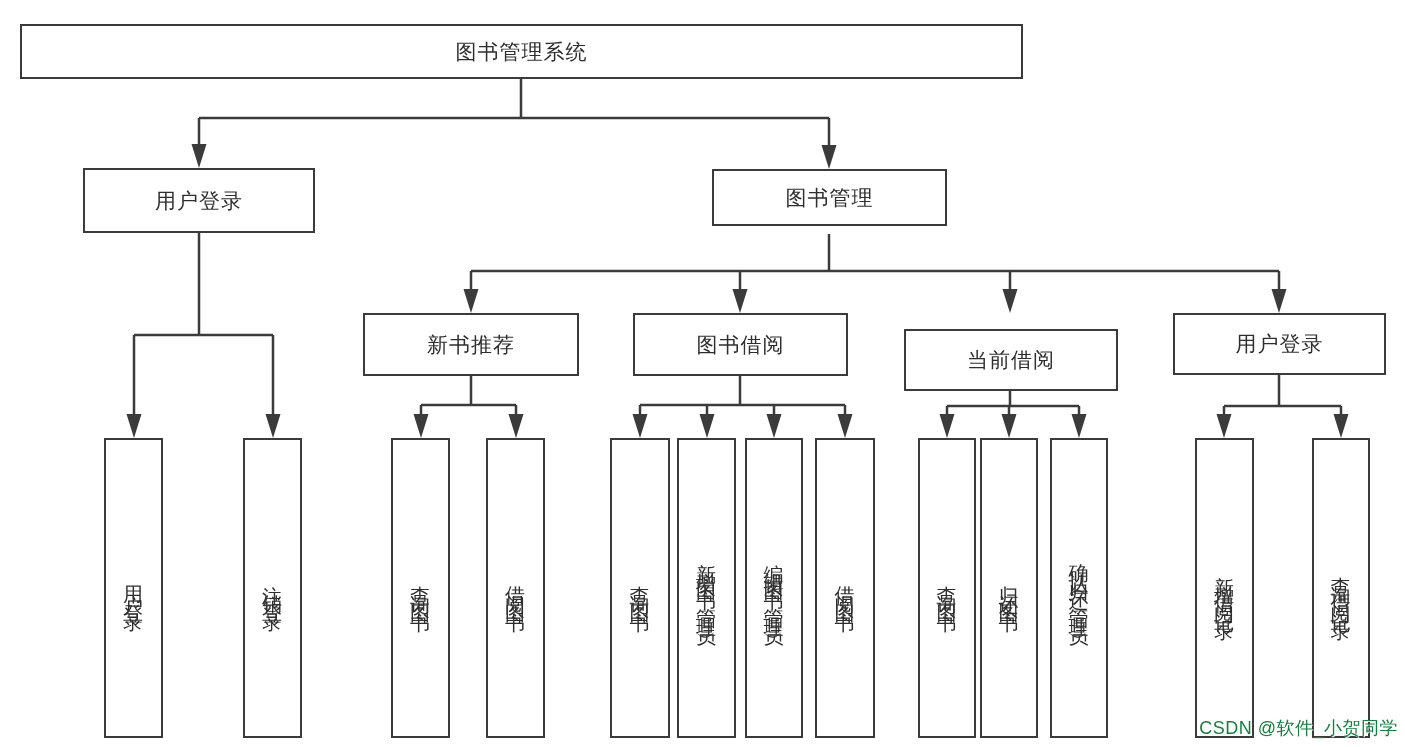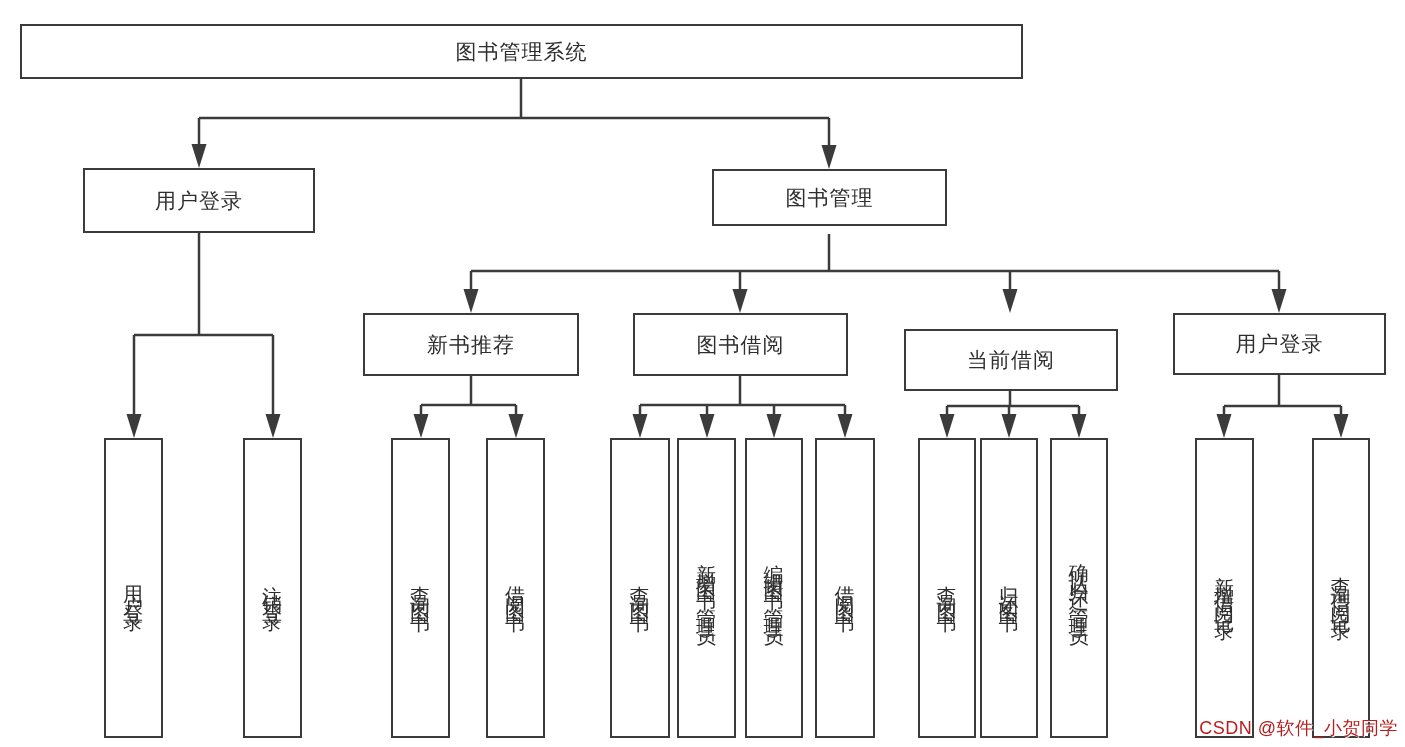--- a/index.html
+++ b/index.html
@@ -47,21 +47,21 @@
     text-orientation: mixed;
     font-size: 20px;
     line-height: 1;
     letter-spacing: 9px;
   }
   #watermark {
     position: absolute;
     right: 7px;
     bottom: 7px;
     font-size: 18px;
-    color: #b91c1c;
+    color: #15803d;
     z-index: 3;
     white-space: nowrap;
     text-shadow: 1px 1px 0 rgba(255,255,255,0.85);
     letter-spacing: 0.5px;
   }
 </style>
 </head>
 <body>
 
 <div id="stage">

